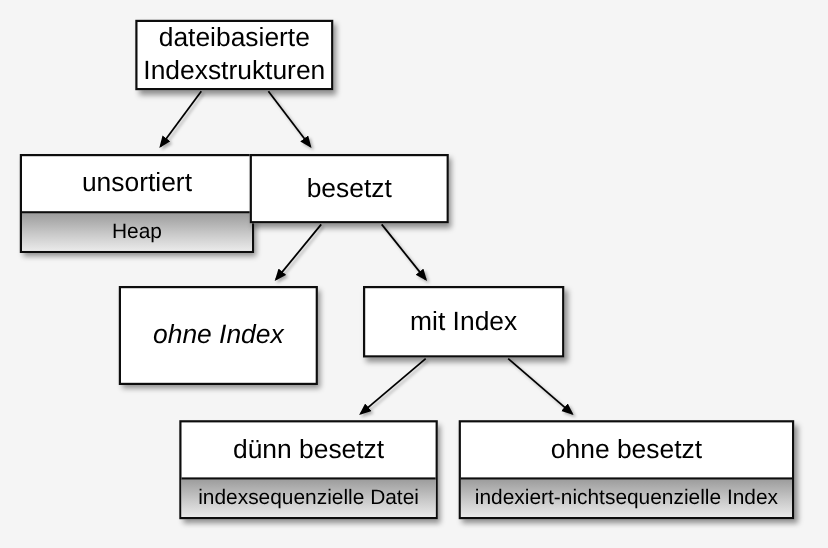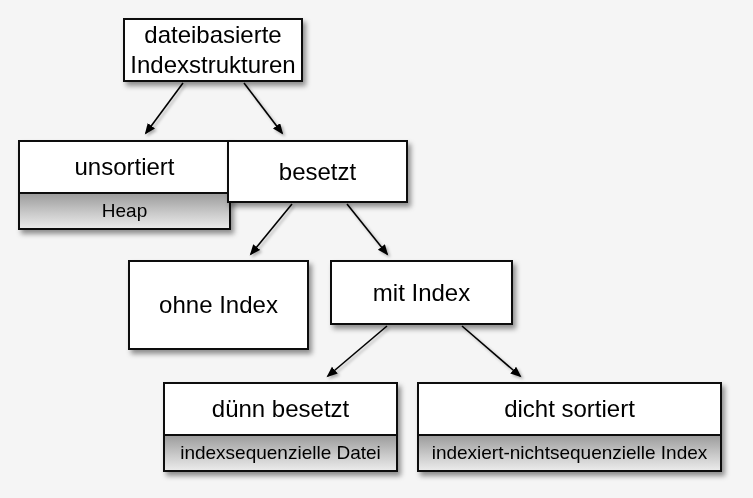--- a/index.html
+++ b/index.html
@@ -54,21 +54,21 @@
     display: flex;
     align-items: center;
     justify-content: center;
     font-size: 19px;
     padding: 0 4px;
   }
   
   #n-root   { left: 123px; top: 18px;  width: 180px; height: 64px; }
   #n-unsort { left: 18px;  top: 140px; width: 213px; height: 90px; }
   #n-sort   { left: 227px; top: 140px; width: 181px; height: 63px; }
-  #n-ohne   { left: 128px; top: 260px; width: 181px; height: 90px; }
+  #n-ohne   { left: 108px; top: 260px; width: 181px; height: 90px; font-style: italic; }
   #n-mit    { left: 330px; top: 260px; width: 183px; height: 65px; }
   #n-duenn  { left: 163px; top: 382px; width: 235px; height: 90px; }
   #n-dicht  { left: 417px; top: 382px; width: 305px; height: 90px; }
 </style>
 </head>
 <body>
 
 <div class="canvas">
 
   <svg class="edges" width="753" height="498" viewBox="0 0 753 498">
@@ -105,17 +105,17 @@
   <div class="node" id="n-mit">
     <div class="main">mit Index</div>
   </div>
 
   <div class="node" id="n-duenn">
     <div class="main">dünn besetzt</div>
     <div class="sub">indexsequenzielle Datei</div>
   </div>
 
   <div class="node" id="n-dicht">
-    <div class="main">dicht sortiert</div>
+    <div class="main">ohne besetzt</div>
     <div class="sub">indexiert-nichtsequenzielle Index</div>
   </div>
 
 </div>
 
 </body></html>

